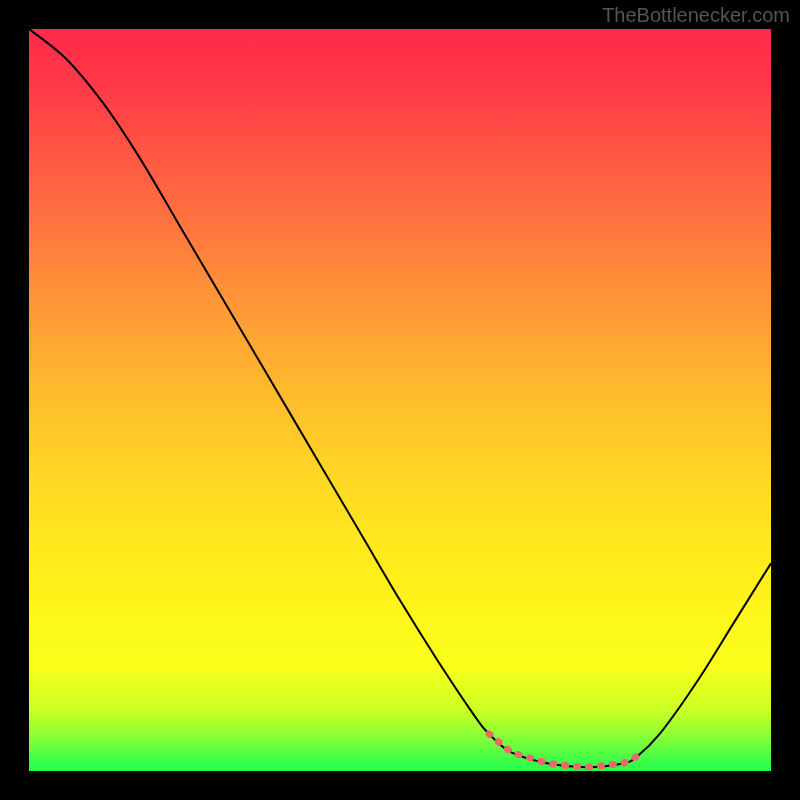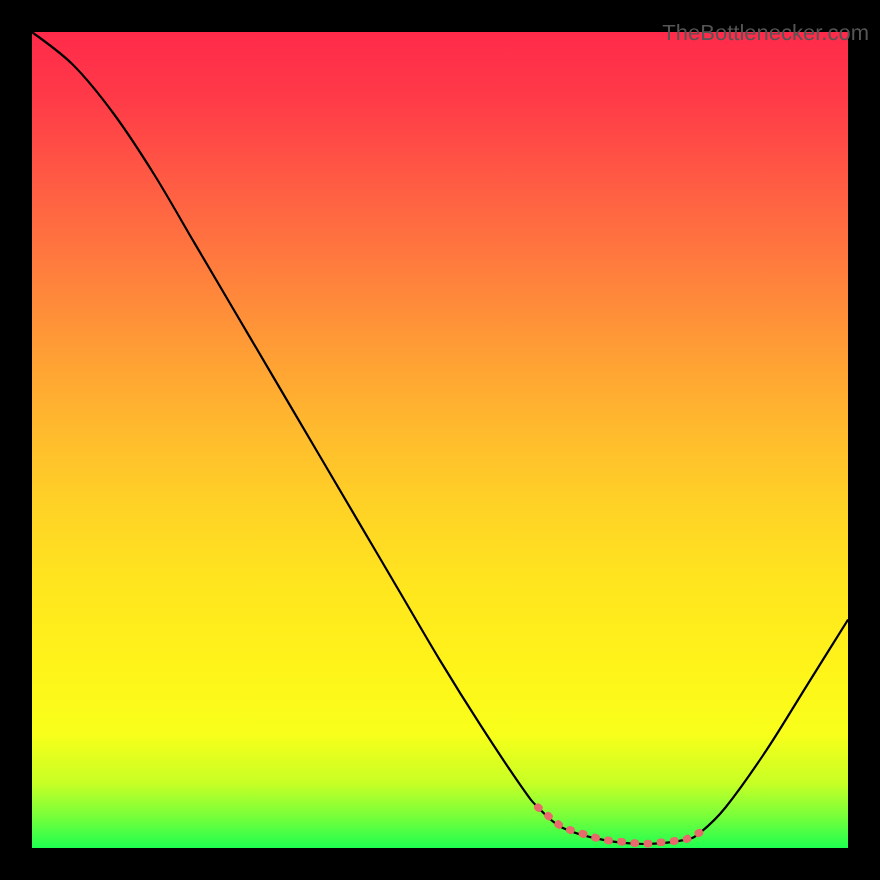--- a/index.html
+++ b/index.html
@@ -5,21 +5,21 @@
   * { margin: 0; padding: 0; box-sizing: border-box; }
   body {
     width: 800px;
     height: 800px;
     background: #000;
     position: relative;
     font-family: Arial, sans-serif;
   }
   .watermark {
     position: absolute;
-    top: 19px;
+    top: 4px;
     right: 10px;
     color: #555;
     font-size: 20px;
     font-weight: 500;
     z-index: 10;
   }
   .plot-area {
     position: absolute;
     left: 29px;
     top: 29px;

